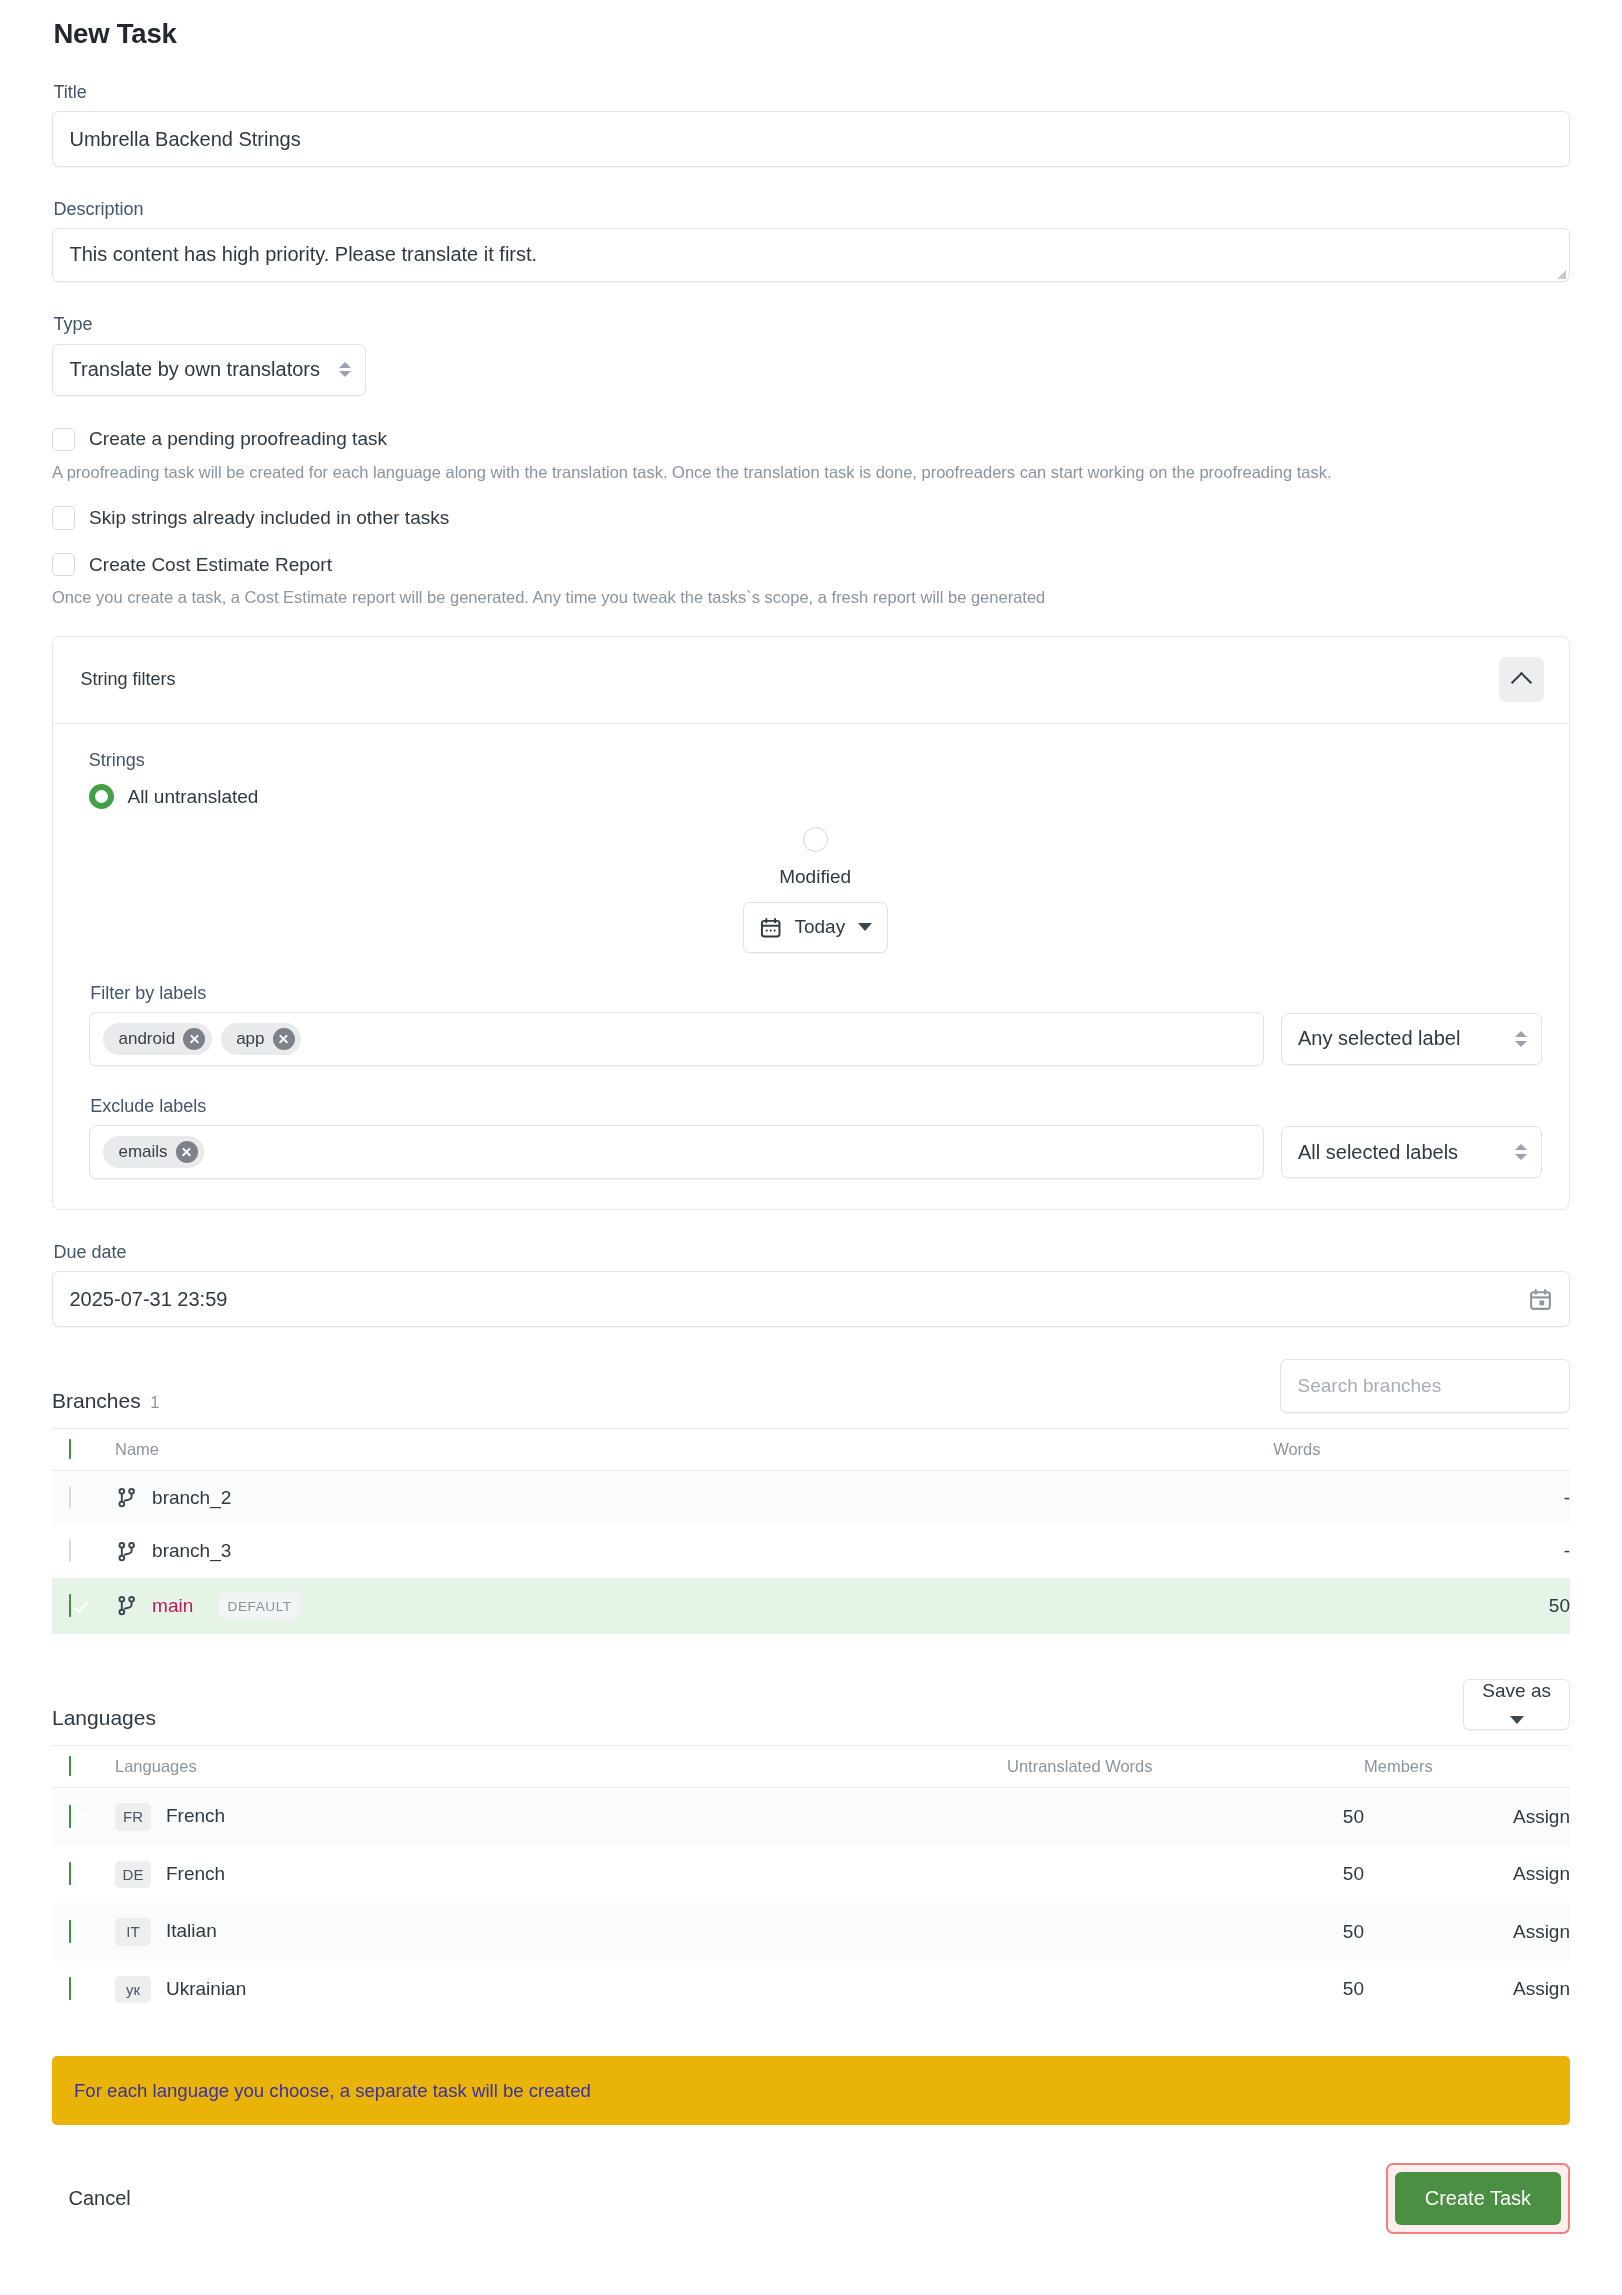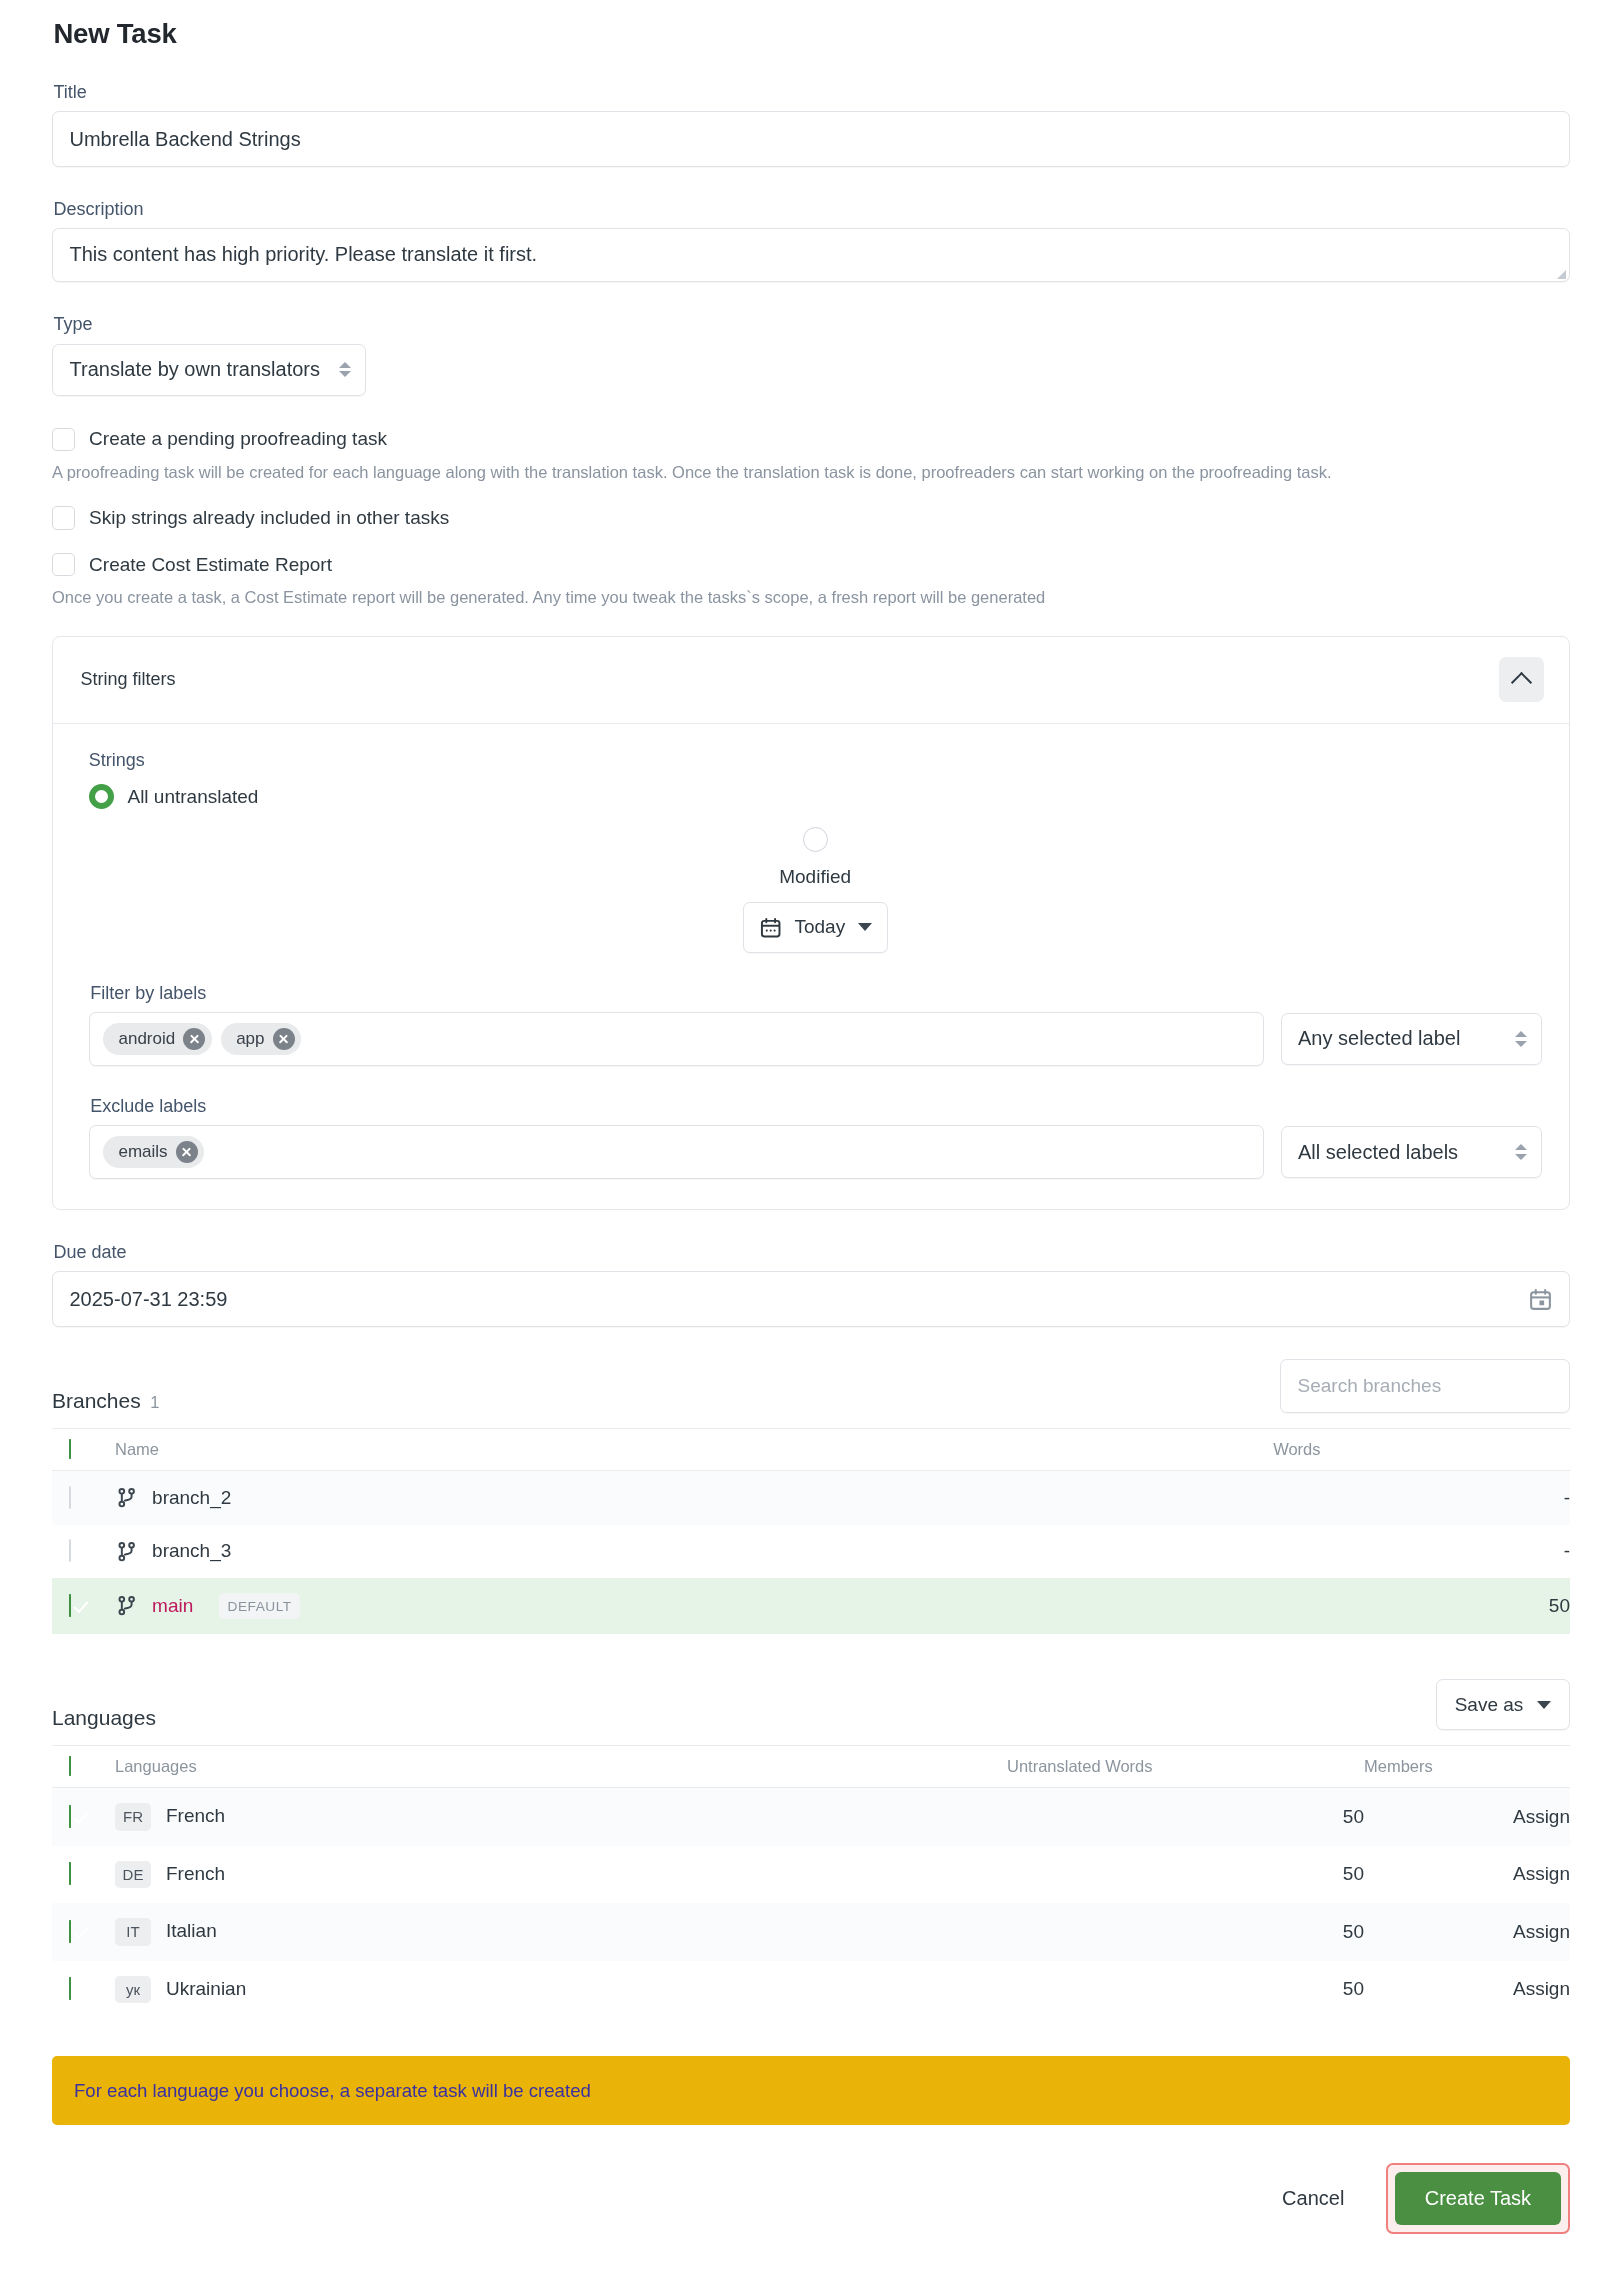--- a/index.html
+++ b/index.html
@@ -213,29 +213,29 @@
     box-shadow: 0 0.7px 0.7px rgba(16,24,40,.04);
   }
 
   .section-head { display:flex; align-items:flex-end; justify-content:space-between; margin-bottom: 15px; }
   .section-title { font-size:21px; color:#2f3941; }
   .section-count { font-size:16.5px; color:#8c959e; margin-left:9.6px; }
 
   .saveas-btn {
     height:51px; border:0.7px solid #dfe3e8; border-radius:6.9px; background:#fff;
     display:inline-flex; align-items:center; gap:13.7px; padding:0 18px;
-    font-size:19px; color:#2f3941; box-shadow: 0 0.7px 0.7px rgba(16,24,40,.04);
+    font-size:19px; color:#2f3941; box-shadow: 0 0.7px 0.7px rgba(16,24,40,.04); flex-direction: column;
   }
 
   .notice {
     background:#eab308; border-radius:5px; color:#3b32a0;
     font-size:18.6px; padding: 23.4px 22px; margin-top: 38px;
   }
 
-  .footer { display:flex; align-items:center; justify-content:flex-end; gap:25px; margin-top: 38px; padding-bottom: 41px; }
+  .footer { display:flex; align-items:center; justify-content:space-between; gap:25px; margin-top: 38px; padding-bottom: 41px; }
   .cancel-btn { font-size:20px; color:#2f3941; padding: 13.7px 16.5px; }
   .create-wrap { border:2.1px solid #f08080; background:#fdeeee; border-radius:6.9px; padding:6.9px; }
   .create-btn {
     background:#4a8f42; color:#fff; font-size:20px; border:none; border-radius:6.2px;
     padding: 15px 30px; font-family:"Liberation Sans", sans-serif;
   }
 </style>
 </head>
 <body>
 

